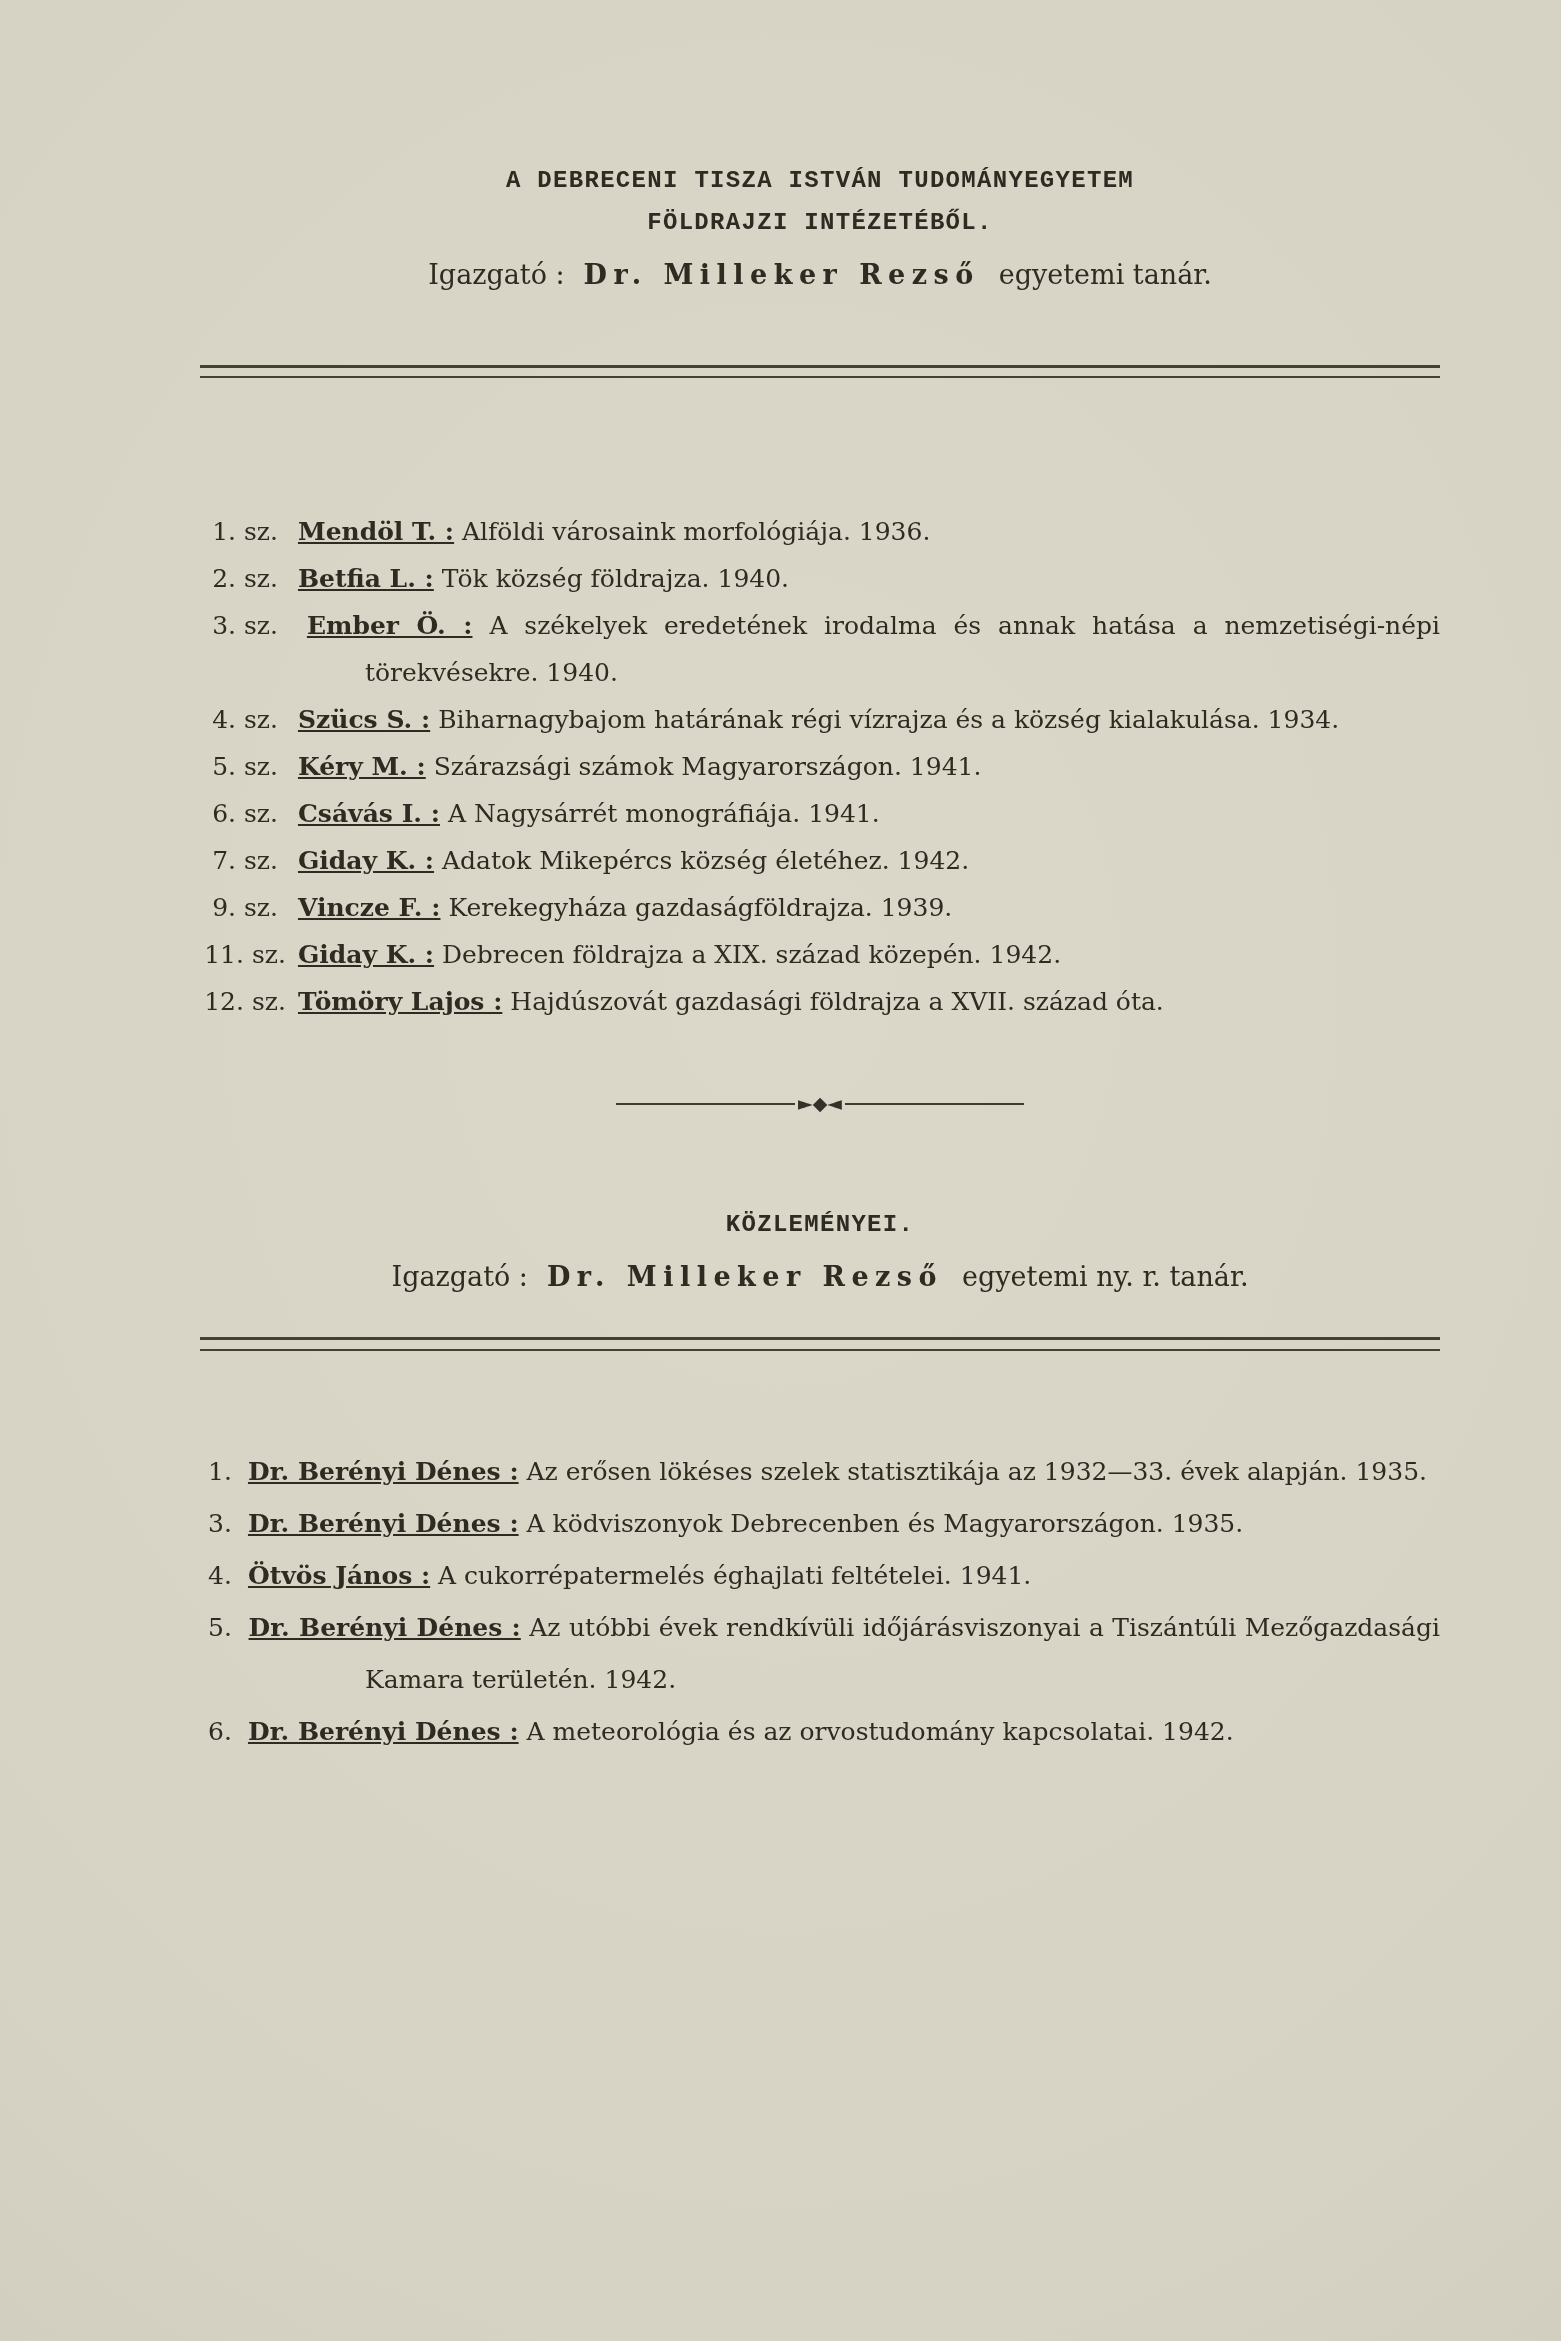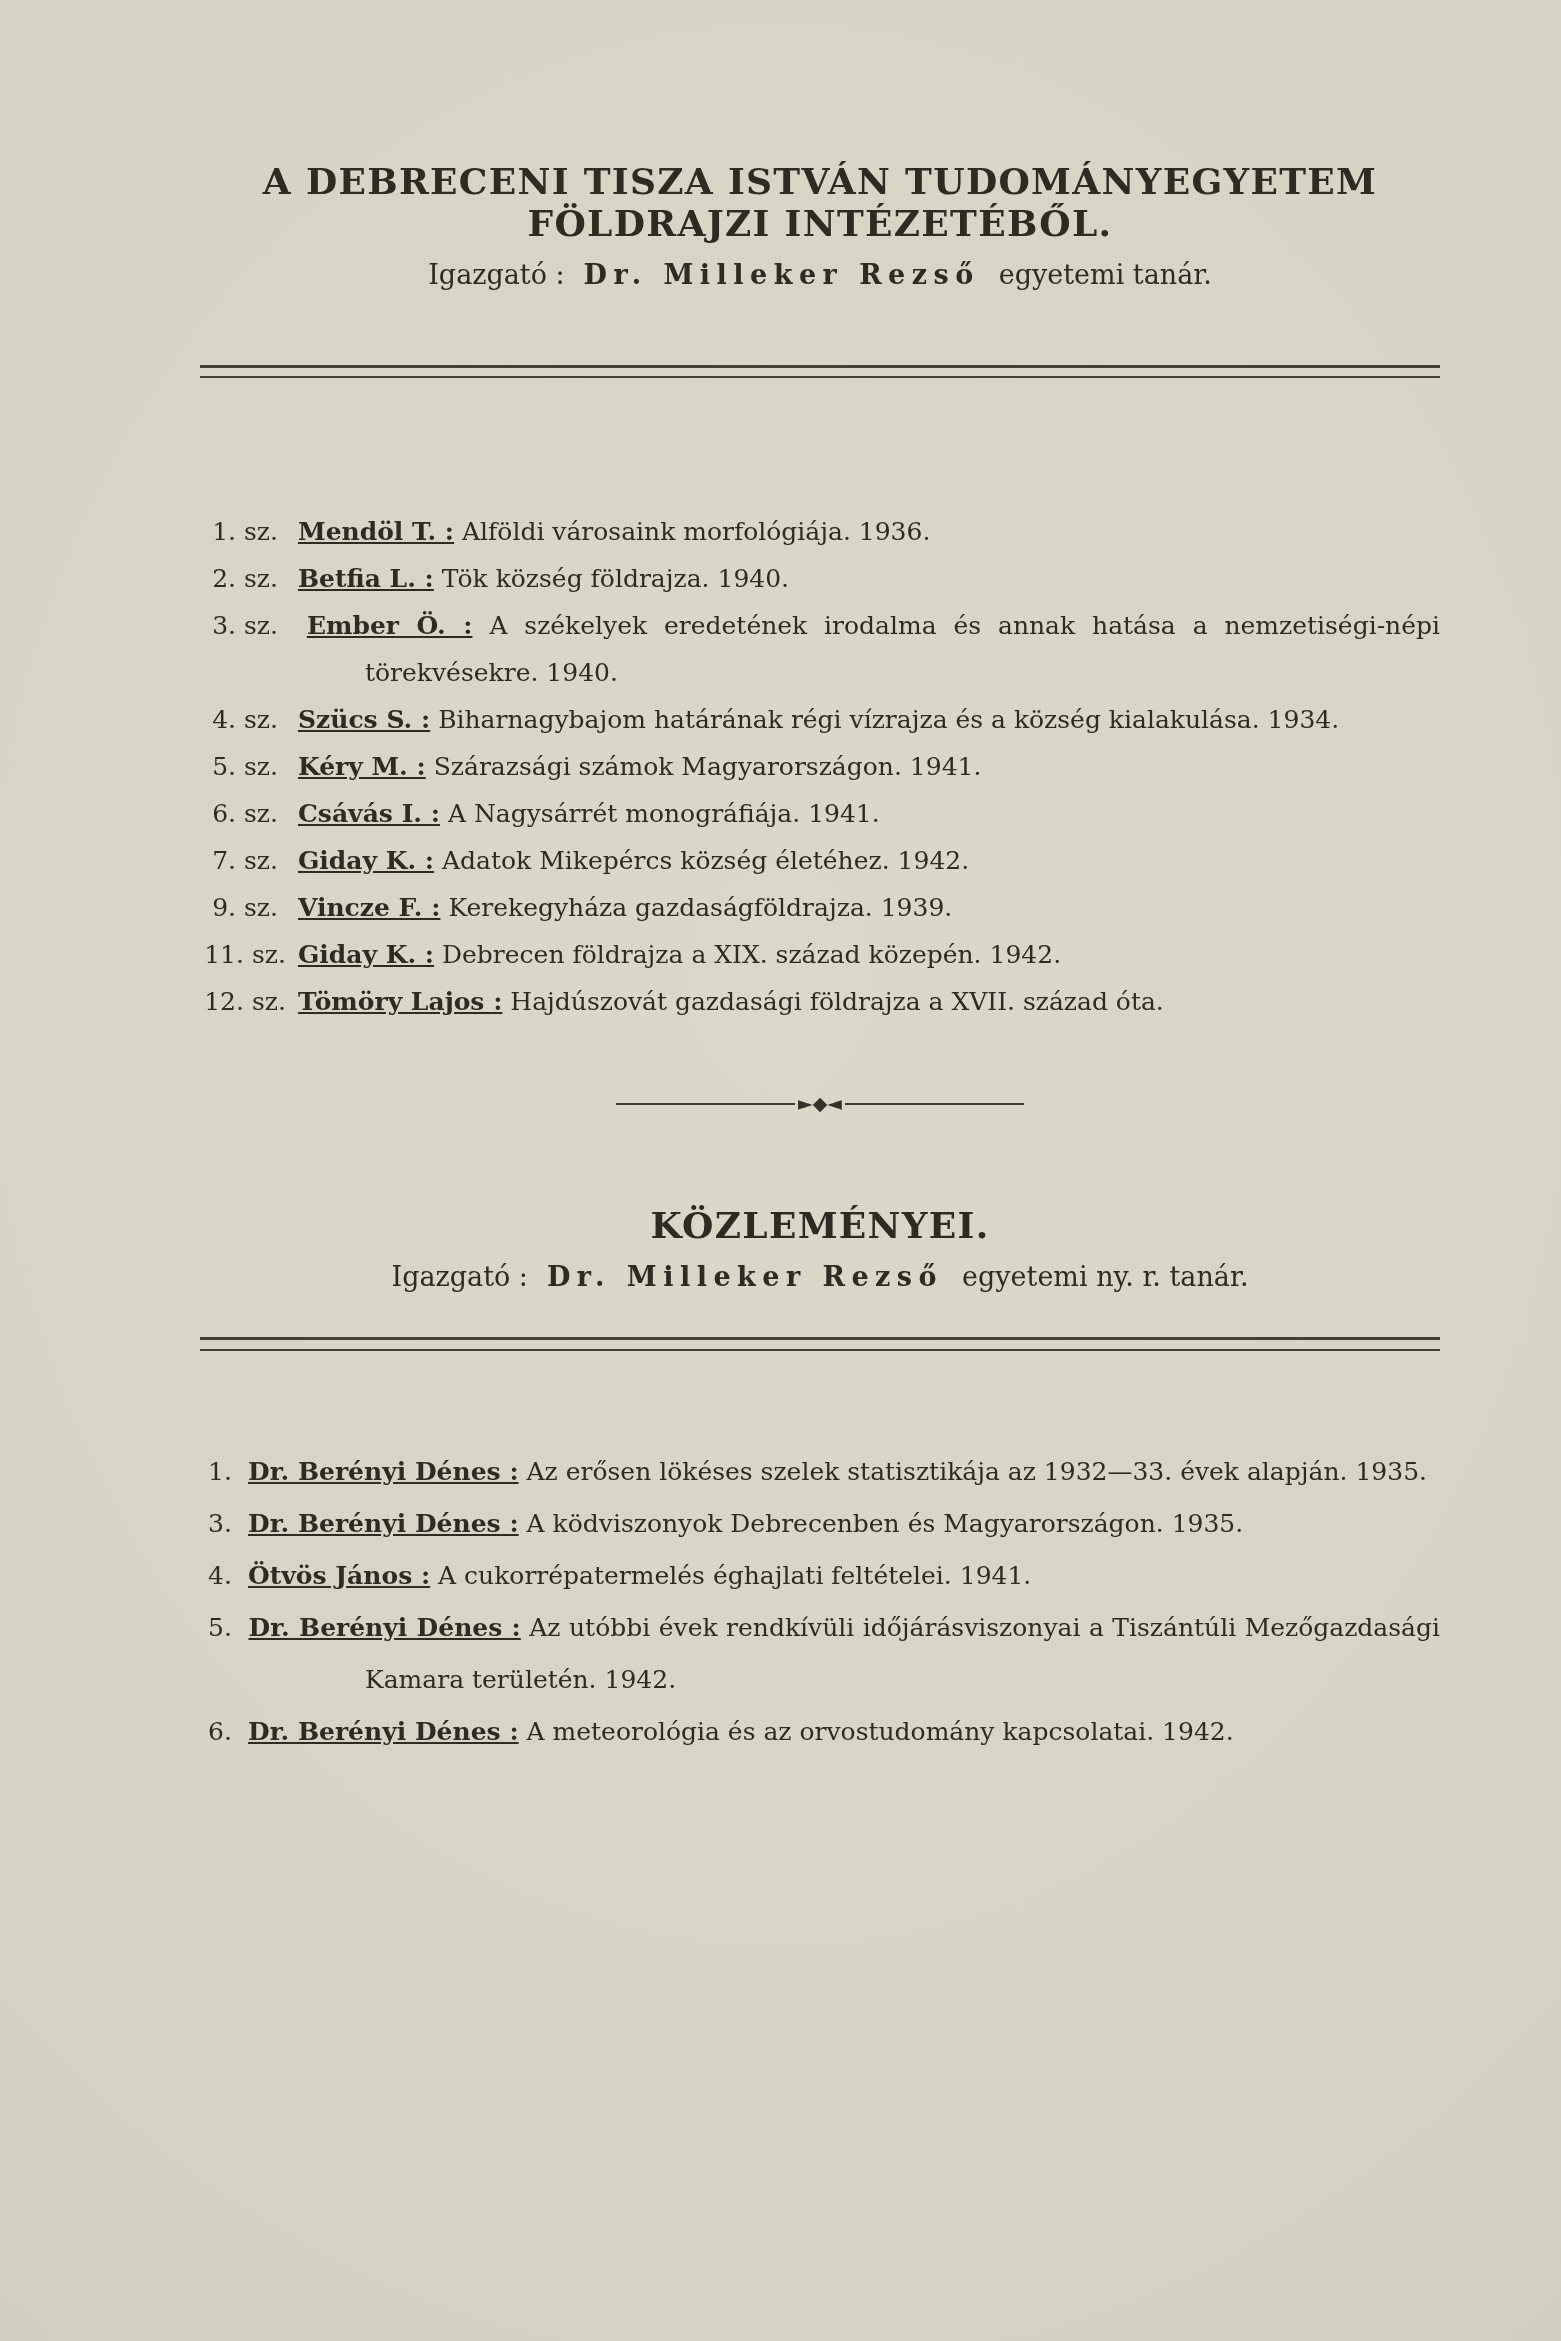--- a/index.html
+++ b/index.html
@@ -7,21 +7,21 @@
     width: 1561px;
     height: 2342px;
     font-family: "DejaVu Serif", serif;
     color: #2e2b22;
     background: radial-gradient(130% 105% at 50% 42%, #dcd8c9 0%, #d7d3c4 55%, #c8c4b5 100%);
     overflow: hidden;
   }
   .page { width: 1240px; padding: 160px 121px 0 200px; }
   .center { text-align: center; }
   .t1 { font-size: 32px; font-weight: bold; letter-spacing: 2.6px; line-height: 45px; }
-  .t2 { font-size: 36px; font-weight: bold; letter-spacing: 1.3px; line-height: 42px; }
+  .t2 { font-size: 24px; font-weight: bold; letter-spacing: 1.3px; line-height: 42px; font-family: Liberation Mono, monospace; }
   .director { font-size: 27px; line-height: 43px; margin-top: 8.7px; text-align: center; }
   .director .sp-name { font-weight: bold; letter-spacing: 0.24em; margin: 0 10.4px; }
   .double-rule {
     height: 8.7px;
     border-top: 3.5px solid #444032;
     border-bottom: 2.6px solid #444032;
   }
   .rule-1 { margin-top: 69px; }
   .rule-2 { margin-top: 39px; }
   .list { font-size: 25px; text-align: justify; }

